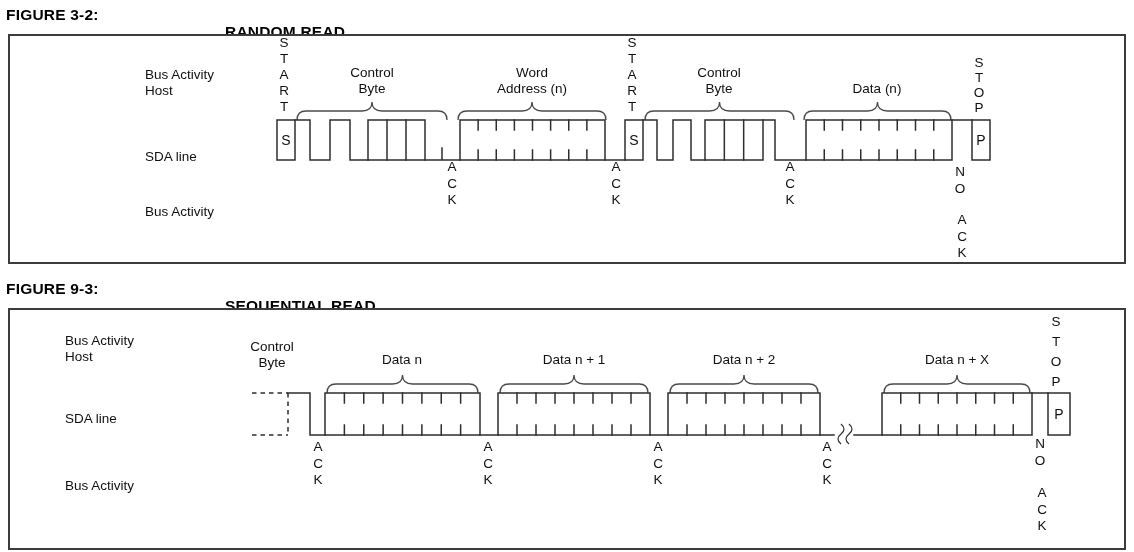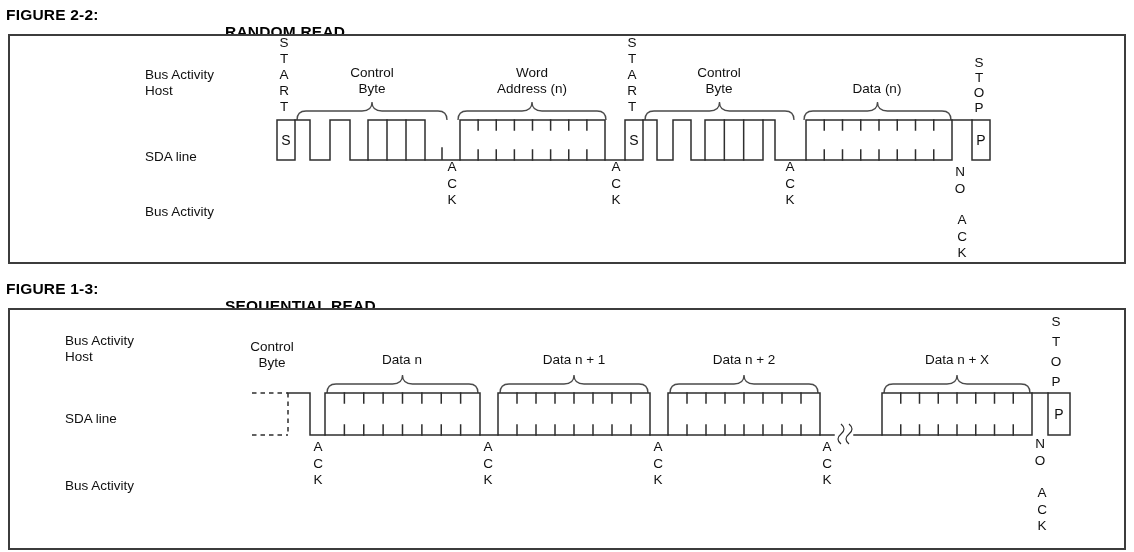--- a/index.html
+++ b/index.html
@@ -10,21 +10,21 @@
   .fig-heading .fig-label{position:absolute;left:0;top:0;}
   .fig-heading .fig-title{position:absolute;left:219px;top:17px;}
   .fig-frame{position:absolute;border:2px solid #3c3c3c;background:#fff;box-sizing:border-box;}
   svg{display:block;}
   svg text{fill:#101010;}
 </style>
 </head>
 <body>
 
 <div class="fig-heading" id="head-0" style="left: 6px; top: 6px;">
-  <span class="fig-label">FIGURE 2-2:</span>
+  <span class="fig-label">FIGURE 3-2:</span>
   <span class="fig-title">RANDOM READ</span>
 </div>
 <div class="fig-frame" id="frame-0" style="left: 8px; top: 34px; width: 1118px; height: 230px;">
   <svg id="svg-0" viewBox="10 36 1114 226" width="1114" height="226">
       <text x="145" y="79" font-size="13.5" text-anchor="start">Bus Activity</text>
       <text x="145" y="95" font-size="13.5" text-anchor="start">Host</text>
       <text x="145" y="161" font-size="13.5" text-anchor="start">SDA line</text>
       <text x="145" y="216" font-size="13.5" text-anchor="start">Bus Activity</text>
       <path d="M 297 120 Q 297 111 306 111 L 362 111 Q 372 111 372 102 Q 372 111 382 111 L 438 111 Q 447 111 447 120" stroke="#4a4a4a" fill="none" stroke-width="1.3"></path>
       <text x="372" y="77" font-size="13.5" text-anchor="middle">Control</text>
@@ -73,21 +73,21 @@
       <text x="634" y="145" font-size="14" text-anchor="middle">S</text>
       <rect x="705" y="120" width="58" height="40" fill="none" stroke="#2e2e2e" stroke-width="1.5"></rect>
       <rect x="806" y="120" width="146" height="40" fill="none" stroke="#2e2e2e" stroke-width="1.5"></rect>
       <rect x="972" y="120" width="18" height="40" fill="none" stroke="#2e2e2e" stroke-width="1.5"></rect>
       <text x="981" y="145" font-size="14" text-anchor="middle">P</text>
       <path d="M 295 120 L 310 120 M 310 120 L 310 160 L 330 160 M 330 160 L 330 120 L 350 120 M 350 120 L 350 160 L 368 160 M 387 120 L 387 160 M 406 120 L 406 160 M 425 160 L 442 160 M 442 148 L 442 160 M 442 160 L 460 160 M 478.125 120 L 478.125 130 M 478.125 150 L 478.125 160 M 496.25 120 L 496.25 130 M 496.25 150 L 496.25 160 M 514.375 120 L 514.375 130 M 514.375 150 L 514.375 160 M 532.5 120 L 532.5 130 M 532.5 150 L 532.5 160 M 550.625 120 L 550.625 130 M 550.625 150 L 550.625 160 M 568.75 120 L 568.75 130 M 568.75 150 L 568.75 160 M 586.875 120 L 586.875 130 M 586.875 150 L 586.875 160 M 605 160 L 625 160 M 643 120 L 657 120 M 657 120 L 657 160 L 673 160 M 673 160 L 673 120 L 691 120 M 691 120 L 691 160 L 705 160 M 724.3333333333334 120 L 724.3333333333334 160 M 743.6666666666666 120 L 743.6666666666666 160 M 763 120 L 775 120 M 775 120 L 775 160 L 806 160 M 824.25 120 L 824.25 130 M 824.25 150 L 824.25 160 M 842.5 120 L 842.5 130 M 842.5 150 L 842.5 160 M 860.75 120 L 860.75 130 M 860.75 150 L 860.75 160 M 879 120 L 879 130 M 879 150 L 879 160 M 897.25 120 L 897.25 130 M 897.25 150 L 897.25 160 M 915.5 120 L 915.5 130 M 915.5 150 L 915.5 160 M 933.75 120 L 933.75 130 M 933.75 150 L 933.75 160 M 952 120 L 972 120 " stroke="#2e2e2e" fill="none" stroke-width="1.5" stroke-linecap="square" stroke-linejoin="miter"></path>
     </svg>
 </div>
 
 <div class="fig-heading" id="head-1" style="left: 6px; top: 280px;">
-  <span class="fig-label">FIGURE 1-3:</span>
+  <span class="fig-label">FIGURE 9-3:</span>
   <span class="fig-title">SEQUENTIAL READ</span>
 </div>
 <div class="fig-frame" id="frame-1" style="left: 8px; top: 308px; width: 1118px; height: 242px;">
   <svg id="svg-1" viewBox="10 310 1114 238" width="1114" height="238">
       <text x="65" y="345" font-size="13.5" text-anchor="start">Bus Activity</text>
       <text x="65" y="361" font-size="13.5" text-anchor="start">Host</text>
       <text x="65" y="423" font-size="13.5" text-anchor="start">SDA line</text>
       <text x="65" y="490" font-size="13.5" text-anchor="start">Bus Activity</text>
       <text x="272" y="351" font-size="13.5" text-anchor="middle">Control</text>
       <text x="272" y="367" font-size="13.5" text-anchor="middle">Byte</text>

